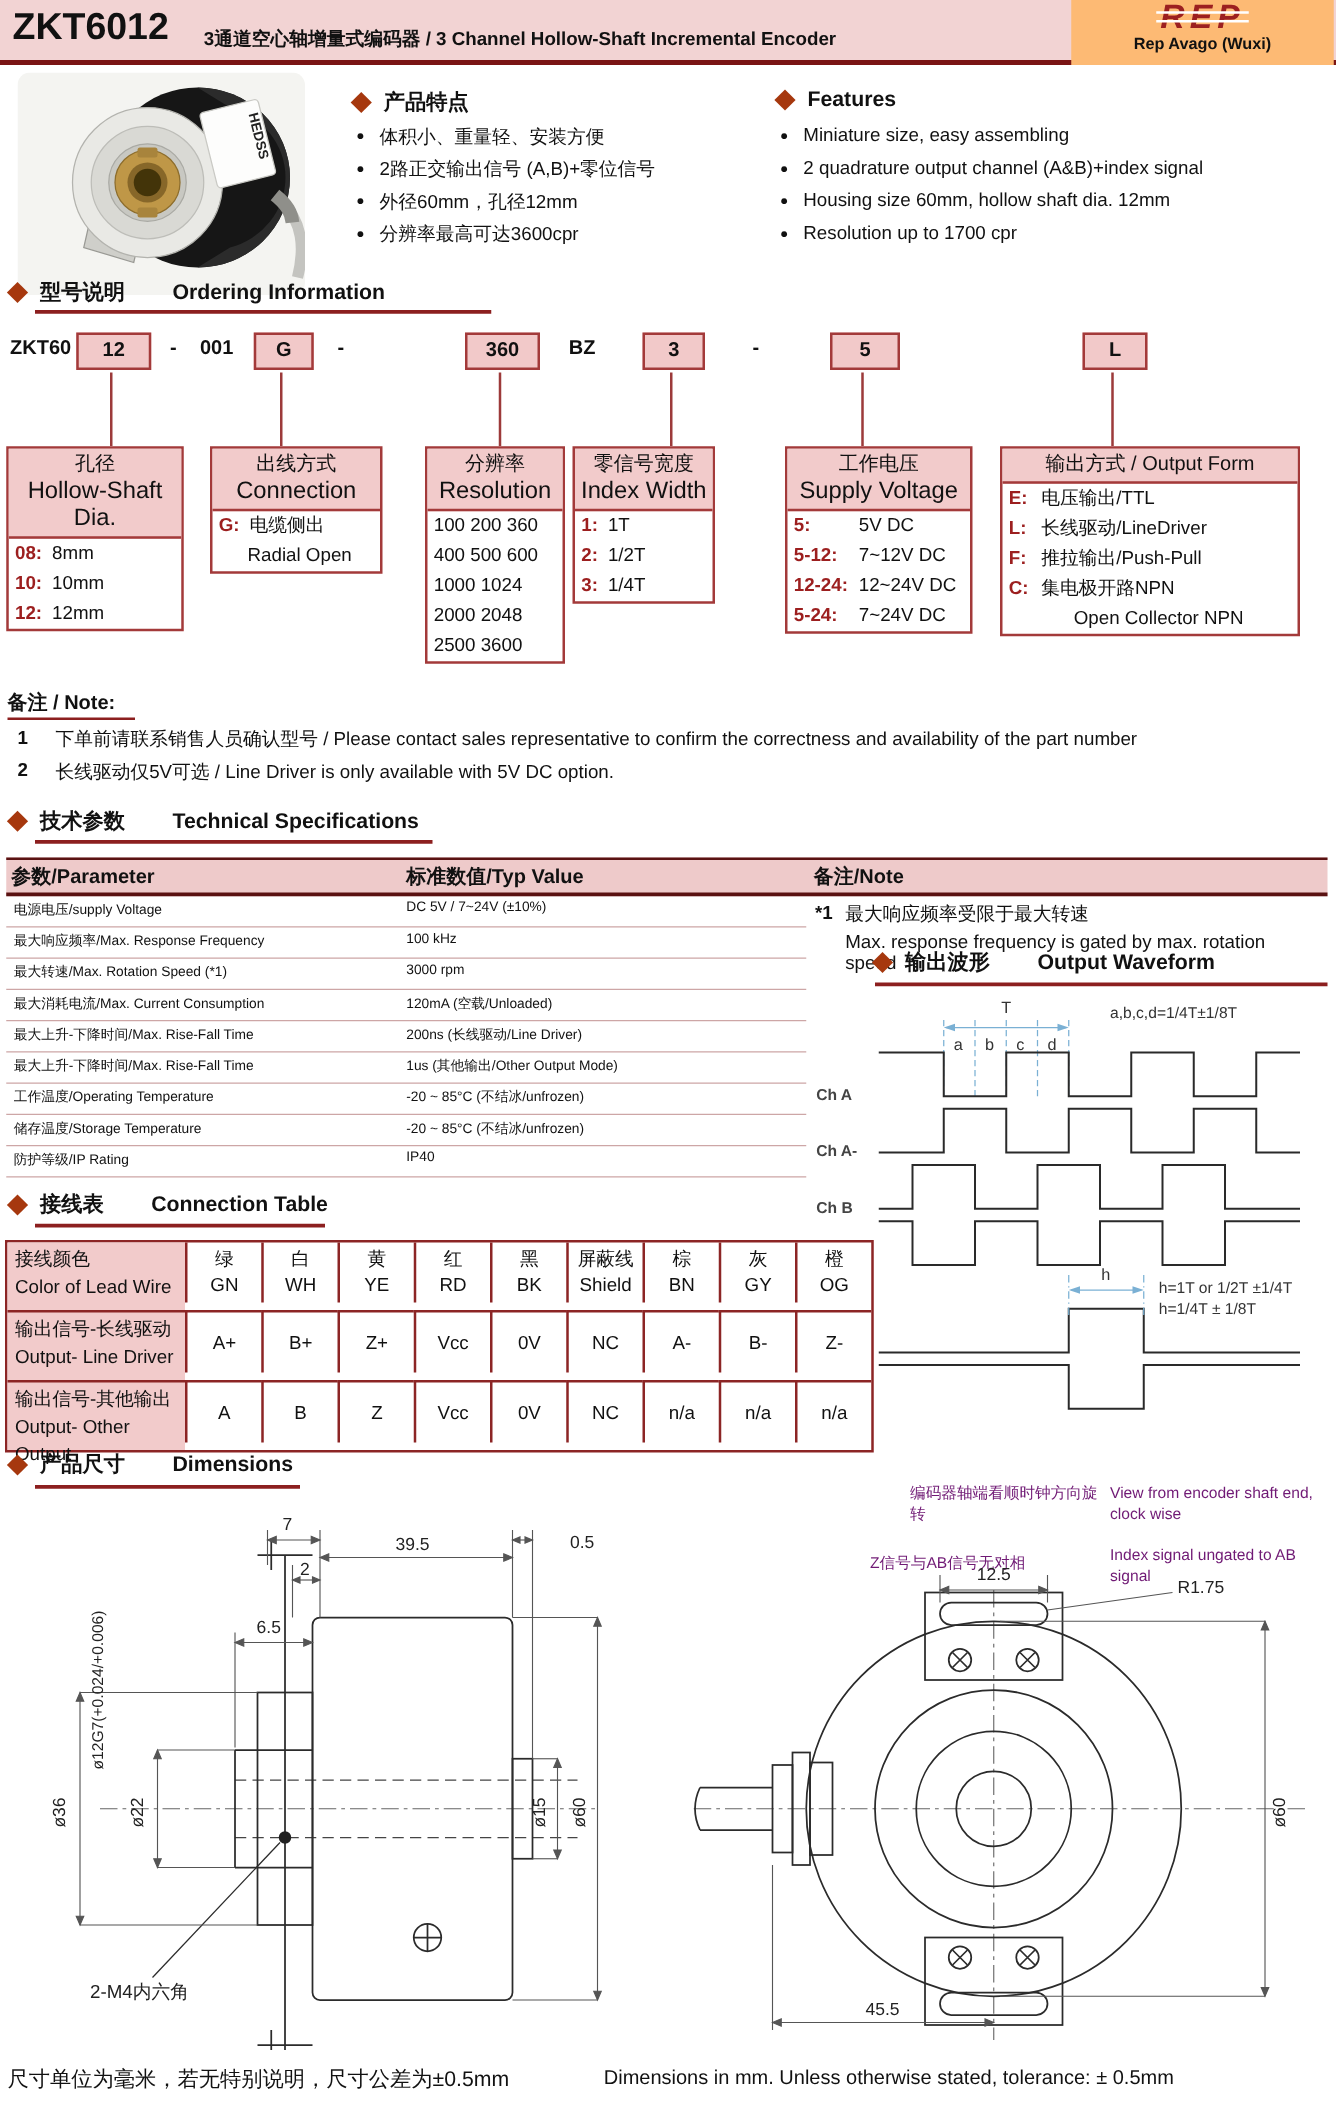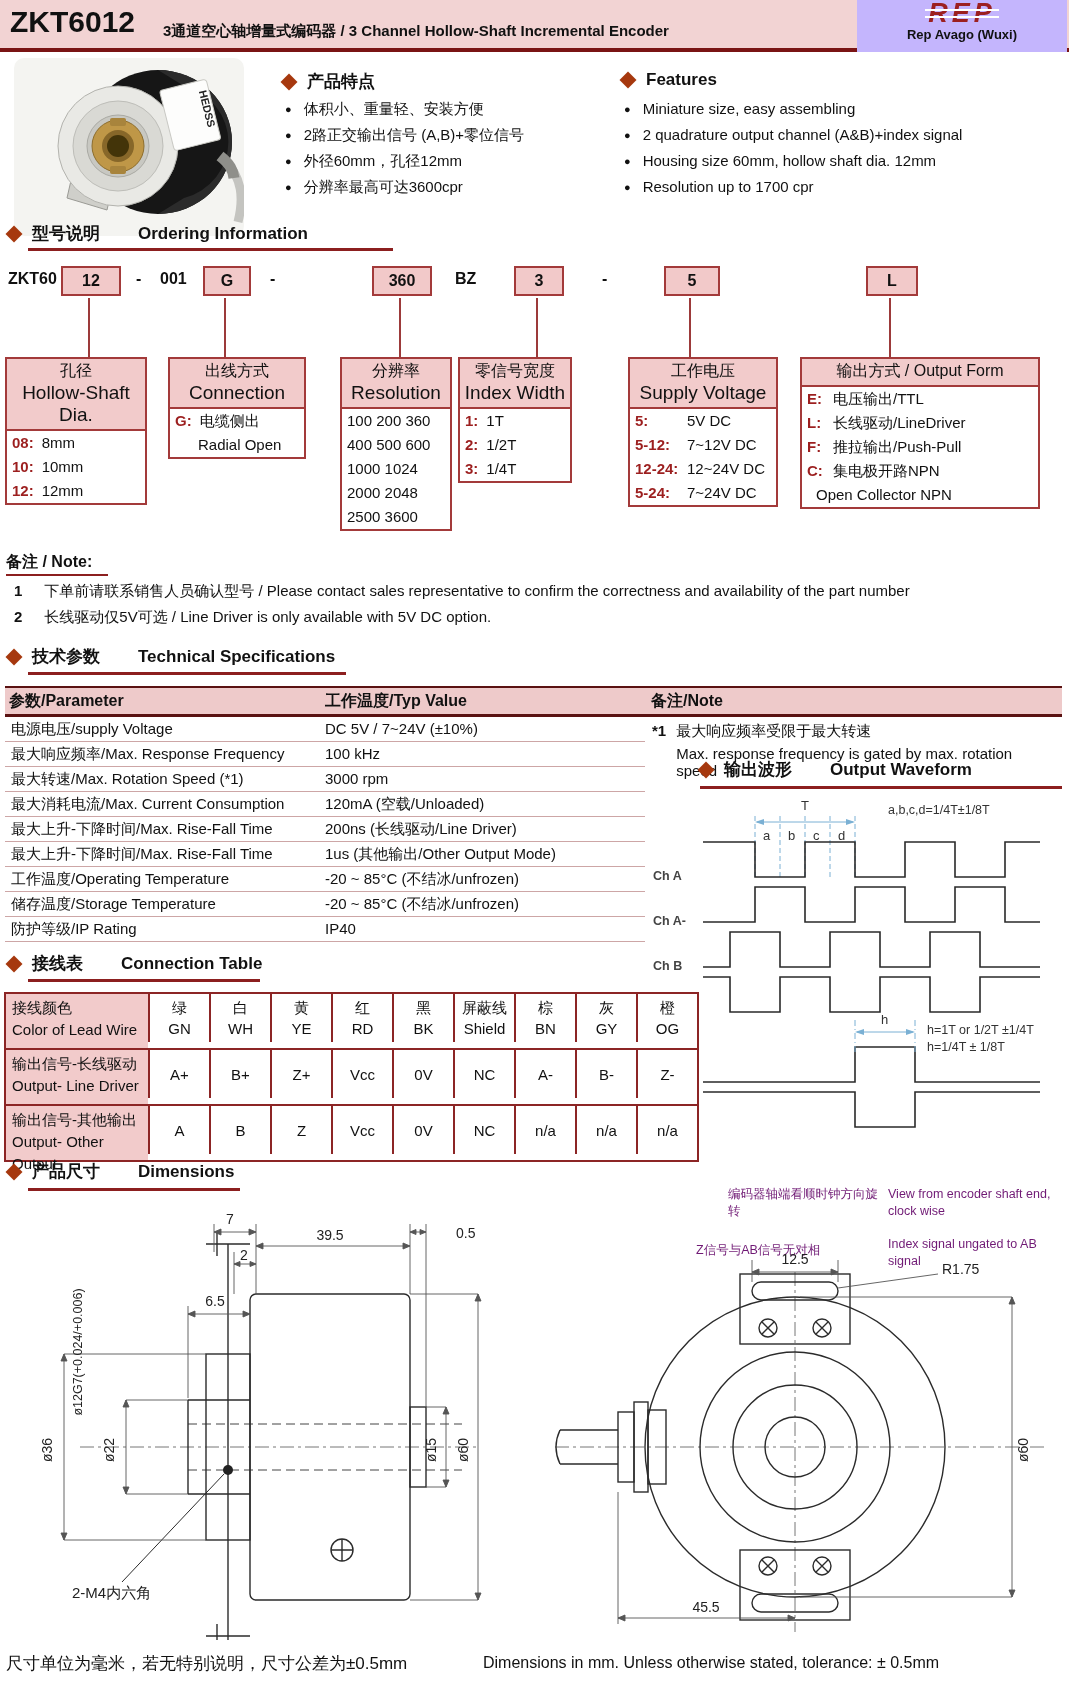--- a/index.html
+++ b/index.html
@@ -4,21 +4,21 @@
 <style>
   html,body{margin:0;padding:0;background:#fff;}
   .page{position:relative;width:1069px;height:1694px;background:#fff;overflow:hidden;
         font-family:"Liberation Sans","DejaVu Sans",sans-serif;color:#111;}
   .abs{position:absolute;}
   
   .hdr{left:0;top:0;width:1069px;height:48px;background:#f2d3d3;}
   .hdr-bar{left:0;top:48px;width:1069px;height:4px;background:#7a1414;}
   .model{left:10px;top:5px;font-size:30px;font-weight:bold;}
   .subtitle{left:163px;top:22px;font-size:15px;font-weight:bold;}
-  .logo-box{left:857px;top:0;width:210px;height:52px;background:#c4b5fd;text-align:center;}
+  .logo-box{left:857px;top:0;width:210px;height:52px;background:#fdba74;text-align:center;}
   .logo-text{font-size:27px;font-weight:900;font-style:italic;color:#9c2020;letter-spacing:4px;line-height:27px;position:relative;display:inline-block;}
   .logo-stripe{position:absolute;left:-3px;right:-3px;height:2px;background:#fff;}
   .logo-sub{font-size:13px;font-weight:bold;line-height:15px;}
   
   .sec{display:flex;align-items:center;gap:12px;}
   .dia{width:12px;height:12px;background:#a6380e;transform:rotate(45deg);flex:0 0 auto;}
   .sec b{font-size:17px;white-space:nowrap;}
   .gap{width:14px;}
   .ul{height:3px;background:#8c1f1f;}
   
@@ -34,21 +34,21 @@
   .obox-h .en{font-size:19px;}
   .orow{display:flex;gap:8px;padding:2px 5px;font-size:15px;line-height:20px;}
   .okey{color:#9c1f1f;font-weight:bold;}
   
   .note-num{font-weight:bold;font-size:15px;}
   .note-text{font-size:15px;}
   
   .tech-hdr{background:#eecaca;border-top:2px solid #5a1212;border-bottom:3px solid #5a1212;height:26px;}
   .tech-hdr span{position:absolute;top:3px;font-size:16px;font-weight:bold;}
   .trow{position:relative;height:24px;border-bottom:1px solid #cda6a6;width:640px;}
-  .trow span{position:absolute;top:3px;font-size:15px;white-space:nowrap;}
+  .trow span{position:absolute;top:3px;font-size:11px;white-space:nowrap;}
   .tp{left:6px;} .tv{left:320px;}
   .tnote{display:flex;gap:10px;font-size:15px;}
   
   .ct{display:grid;grid-template-columns:142px repeat(9,61px);border:2px solid #8c2525;background:#fff;}
   .ct > div{border-left:2px solid #8c2525;border-top:2px solid #8c2525;height:48px;}
   .ct > div:nth-child(-n+10){border-top:none;}
   .ct > div:nth-child(10n+1){border-left:none;}
   .ct-h{background:#f2cbcb;padding:3px 6px;font-size:15px;line-height:22px;}
   .ct-c{display:flex;flex-direction:column;align-items:center;justify-content:center;font-size:15px;line-height:21px;}
   
@@ -280,21 +280,21 @@
         <span>长线驱动/LineDriver</span>
       </div>
     <div class="orow">
         <span class="okey" style="min-width:18px;">F:</span>
         <span>推拉输出/Push-Pull</span>
       </div>
     <div class="orow">
         <span class="okey" style="min-width:18px;">C:</span>
         <span>集电极开路NPN</span>
       </div>
-    <div class="orow" style="padding-left:14px;">
+    <div class="orow" style="padding-left:14px;margin-left:43px;">
         <span>Open Collector NPN</span>
       </div>
   </div>
 
   <div class="abs" style="left:6px;top:552px;font-size:16px;font-weight:bold;">备注 / Note:</div>
   <div class="abs" style="left:6px;top:574px;width:102px;height:2px;background:#8c1f1f;"></div>
   <div class="abs" style="left:14px;top:582px;width:1046px;display:flex;gap:22px;">
     <span class="note-num">1</span>
     <span class="note-text">下单前请联系销售人员确认型号 / Please contact sales representative to confirm the correctness and availability of the part number</span>
   </div>
@@ -306,21 +306,21 @@
   <div class="abs sec" style="left:8px;top:645px;">
     <span class="dia"></span>
     <b>技术参数</b>
     <span class="gap"></span>
     <b>Technical Specifications</b>
   </div>
   <div class="abs ul" style="left:28px;top:672px;width:318px;"></div>
 
   <div class="abs tech-hdr" style="left:5px;top:686px;width:1057px;">
     <span style="left:4px;">参数/Parameter</span>
-    <span style="left:320px;">工作温度/Typ Value</span>
+    <span style="left:320px;">标准数值/Typ Value</span>
     <span style="left:646px;">备注/Note</span>
   </div>
   <div class="abs" style="left:5px;top:717px;">
     <div class="trow">
         <span class="tp">电源电压/supply Voltage</span>
         <span class="tv">DC 5V / 7~24V (±10%)</span>
       </div>
     <div class="trow">
         <span class="tp">最大响应频率/Max. Response Frequency</span>
         <span class="tv">100 kHz</span>

